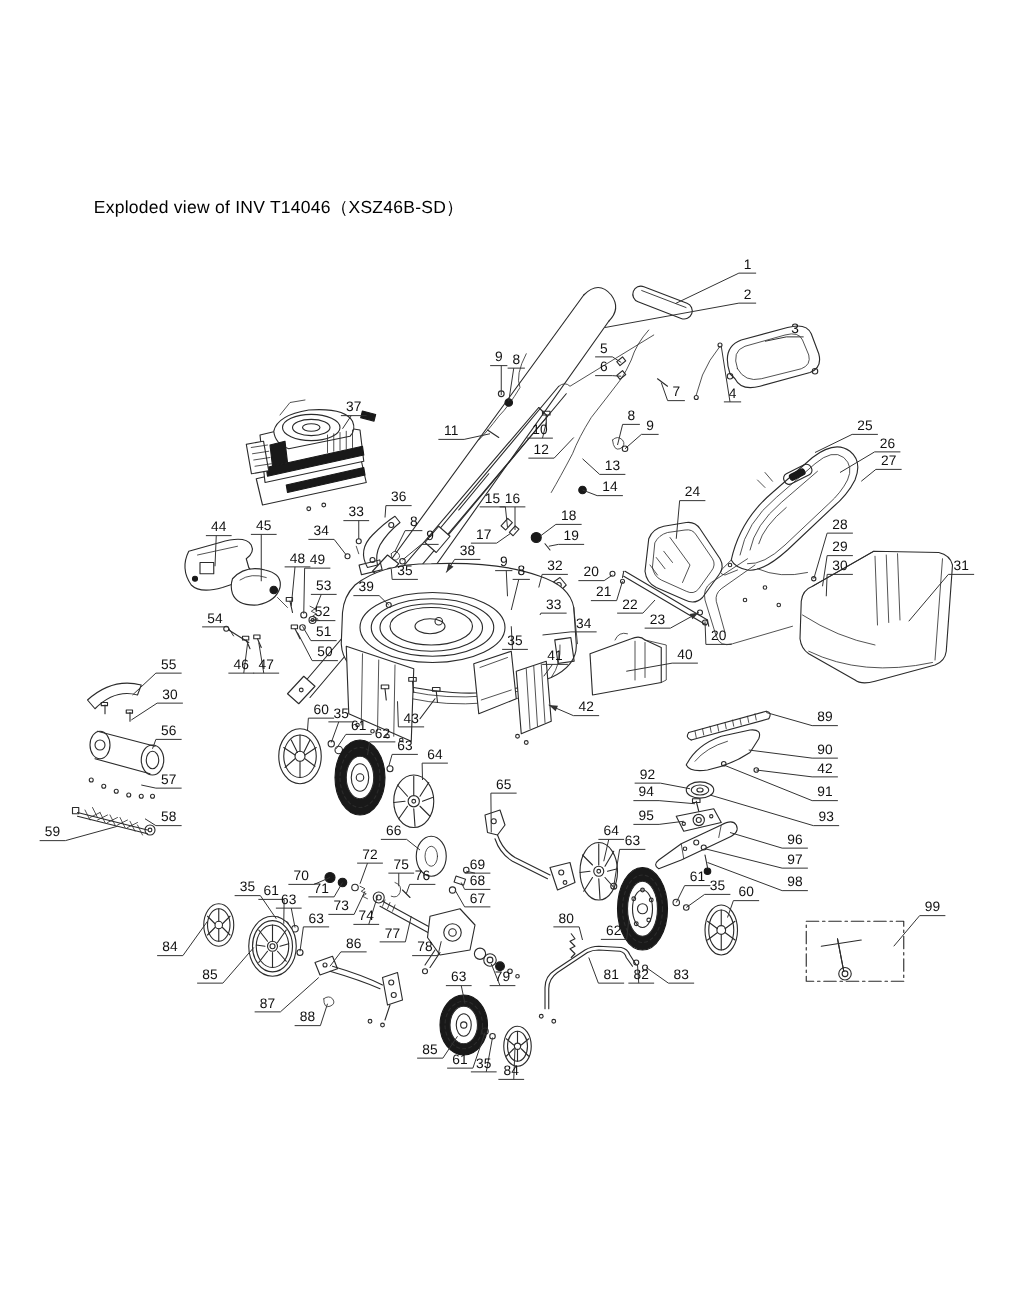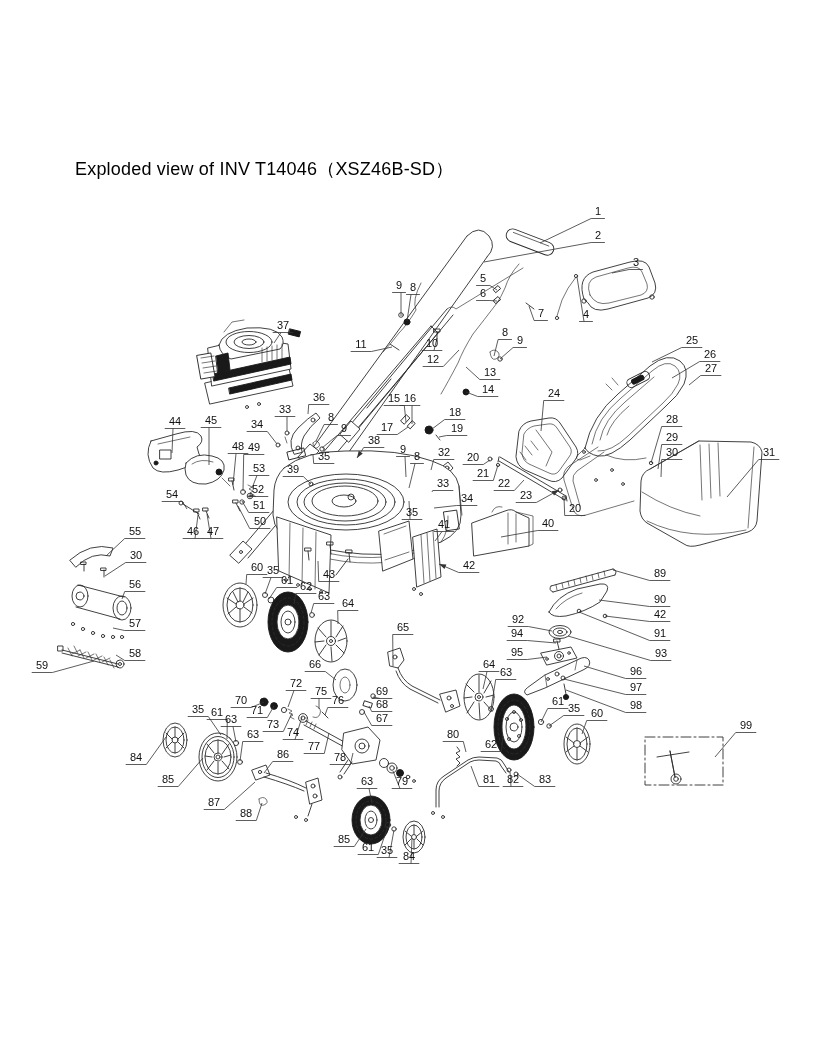--- a/index.html
+++ b/index.html
@@ -1,17 +1,17 @@
 <!DOCTYPE html>
 <html><head>
 <meta charset="utf-8">
 <style>
   html,body{margin:0;padding:0;background:#fff;width:814px;height:1037px;overflow:hidden}
   #stage{position:relative;width:814px;height:1037px;font-family:"Liberation Sans",sans-serif}
-  #title{position:absolute;left:75px;top:157px;font-size:18px;color:#000;letter-spacing:.2px}
+  #title{position:absolute;left:75px;top:157px;font-size:14px;color:#000;letter-spacing:.2px}
   svg{position:absolute;left:0;top:0}
   #shapes *{fill:none;stroke:#2b2b2b;stroke-width:.9;stroke-linejoin:round;stroke-linecap:round}
   #shapes .dk{fill:#191919;stroke:#191919}
   #shapes .wt{fill:#fff}
   #shapes .thin{stroke-width:.65}
   #labels text{font:11px "Liberation Sans",sans-serif;fill:#111;text-anchor:middle}
   #labels line{stroke:#333;stroke-width:.8}
   #labels polygon{fill:#333}
 </style>
 </head>

